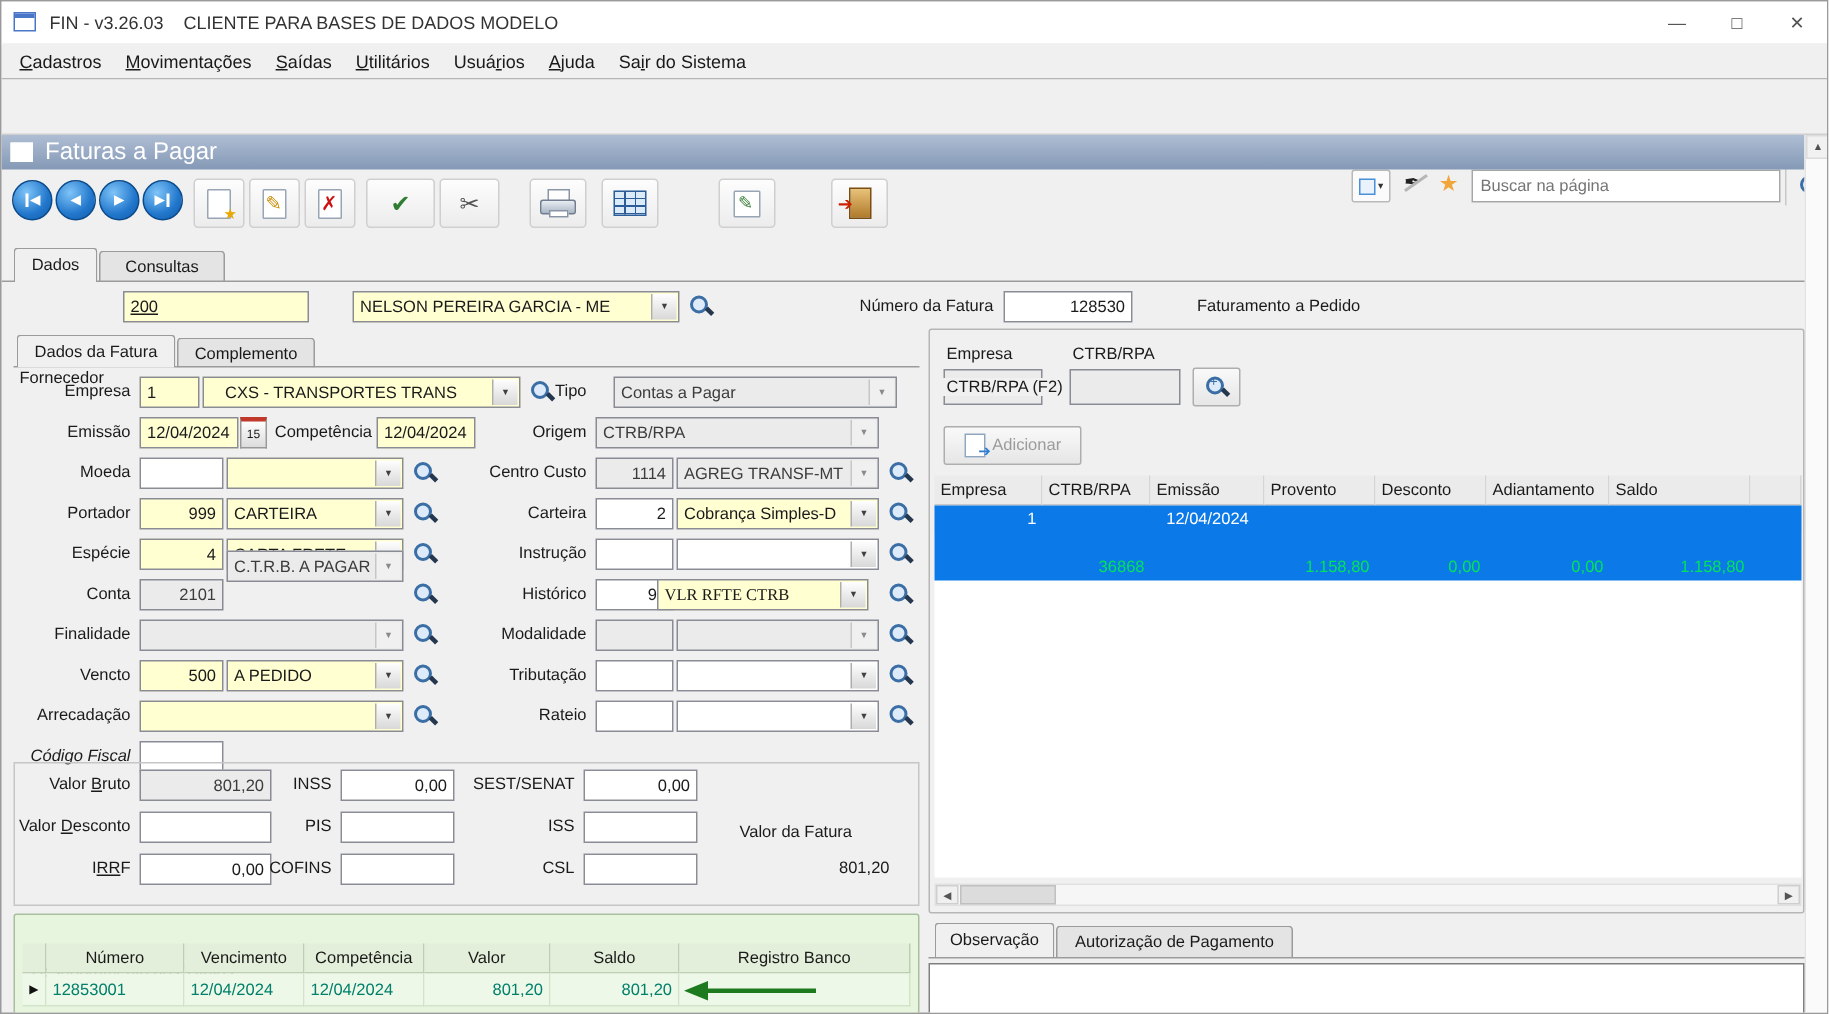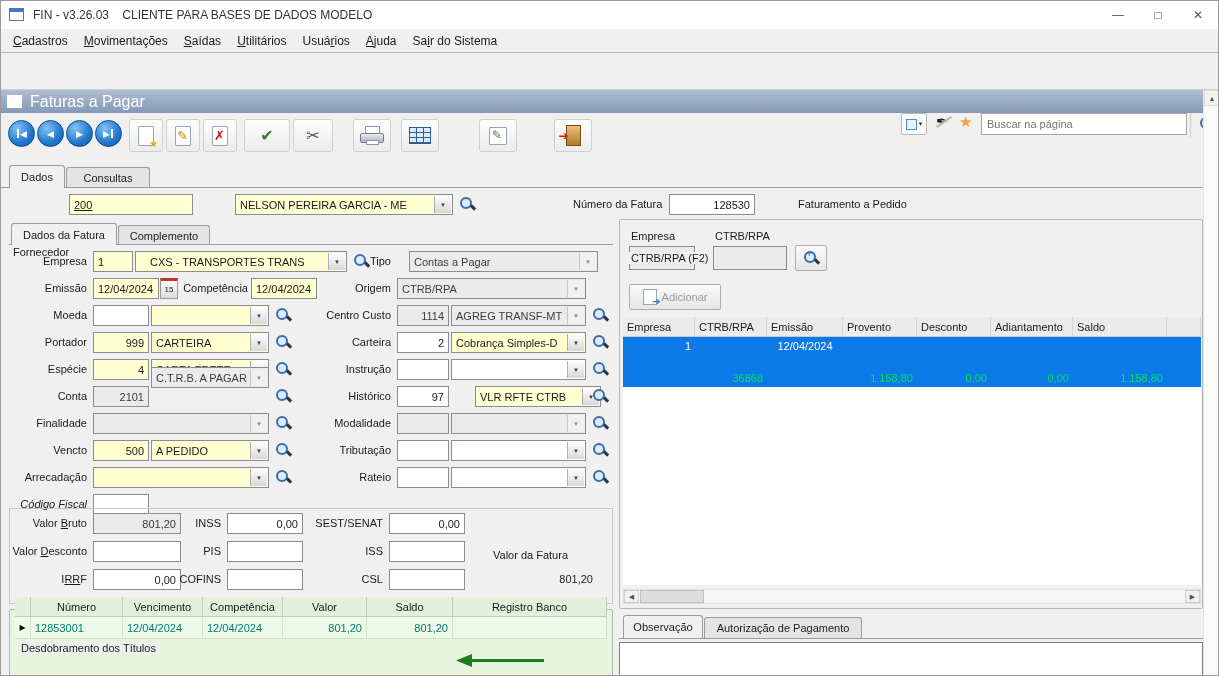--- a/index.html
+++ b/index.html
@@ -218,21 +218,21 @@
     <span class="door">
         <i class="ovr" style="left:-8px;top:3px;font-size:12px;color:#cc2200;">➔</i>
       </span>
   </div>
 
   <div class="tabline" style="left:0;top:186px;width:1202px;"></div>
   <div class="tab sel" style="left:8px;top:164px;width:56px;height:23px;">Dados</div>
   <div class="tab" style="left:65px;top:166px;width:84px;height:21px;">Consultas</div>
 
   <span class="lbl" style="left:12px;top:197px;margin-top:48px;">Fornecedor</span>
-  <div class="fld yel" style="left:68px;top:193px;width:124px;text-decoration:underline;">
+  <div class="fld yel" style="left:81px;top:193px;width:124px;text-decoration:underline;">
       <span>200</span>
     </div>
   <div class="fld yel combo" style="left:234px;top:193px;width:218px;">
     <span>NELSON PEREIRA GARCIA - ME</span>
     <span class="arrow">▼</span>
   </div>
   <span class="magwrap lkp" style="left:458px;top:195px;"></span>
   <span class="lbl" style="left:572px;top:197px;">Número da Fatura</span>
   <div class="fld num" style="left:668px;top:193px;width:86px;">
       <span>128530</span>
@@ -334,21 +334,21 @@
     </div>
   <div class="fld dis combo" style="left:150px;top:366px;width:118px;">
     <span>C.T.R.B.  A PAGAR</span>
       <span class="arrow">▼</span>
   </div>
   <span class="magwrap lkp" style="left:274px;top:387px;"></span>
   <span class="lbl r" style="left:302px;top:389px;width:88px;">Histórico</span>
   <div class="fld num" style="left:396px;top:385px;width:52px;">
       <span>97</span>
     </div>
-  <div class="fld yel combo" style="left:474px;top:385px;width:126px;">
+  <div class="fld yel combo" style="left:437px;top:385px;width:141px;font-family:Liberation Serif, serif;">
     <span>VLR RFTE CTRB</span>
       <span class="arrow">▼</span>
   </div>
   <span class="magwrap lkp" style="left:591px;top:387px;"></span>
 
   <span class="lbl r" style="left:2px;top:416px;width:84px;">Finalidade</span>
   <div class="fld dis combo" style="left:92px;top:412px;width:176px;">
     <span></span>
       <span class="arrow">▼</span>
   </div>
@@ -422,21 +422,21 @@
       <span>0,00</span>
     </div>
   <span class="lbl r" style="left:160px;top:572px;width:60px;">COFINS</span>
   <div class="fld num" style="left:226px;top:568px;width:76px;"></div>
   <span class="lbl r" style="left:300px;top:572px;width:82px;">CSL</span>
   <div class="fld num" style="left:388px;top:568px;width:76px;"></div>
   <span class="lbl r" style="left:480px;top:572px;width:112px;">801,20</span>
 
   <div class="groupbox" style="left:8px;top:608px;width:604px;height:67px;background:#e7f5df;border-color:#a8bfa0;"></div>
   <span class="gb-caption" style="left:16px;top:601px;">Desdobramento dos Títulos</span>
-  <div class="grid" style="left:14px;top:596px;width:592px;z-index:5;justify-content:space-between;">
+  <div class="grid" style="left:14px;top:628px;width:592px;z-index:5;justify-content:space-between;">
     <div class="grow">
       <div class="gh dh" style="width:16px;"></div>
       <div class="gh dh" style="width:92px;">Número</div>
       <div class="gh dh" style="width:80px;">Vencimento</div>
       <div class="gh dh" style="width:80px;">Competência</div>
       <div class="gh dh" style="width:84px;">Valor</div>
       <div class="gh dh" style="width:86px;">Saldo</div>
       <div class="gh dh" style="width:154px;">Registro Banco</div>
     </div>
     <div class="grow">

